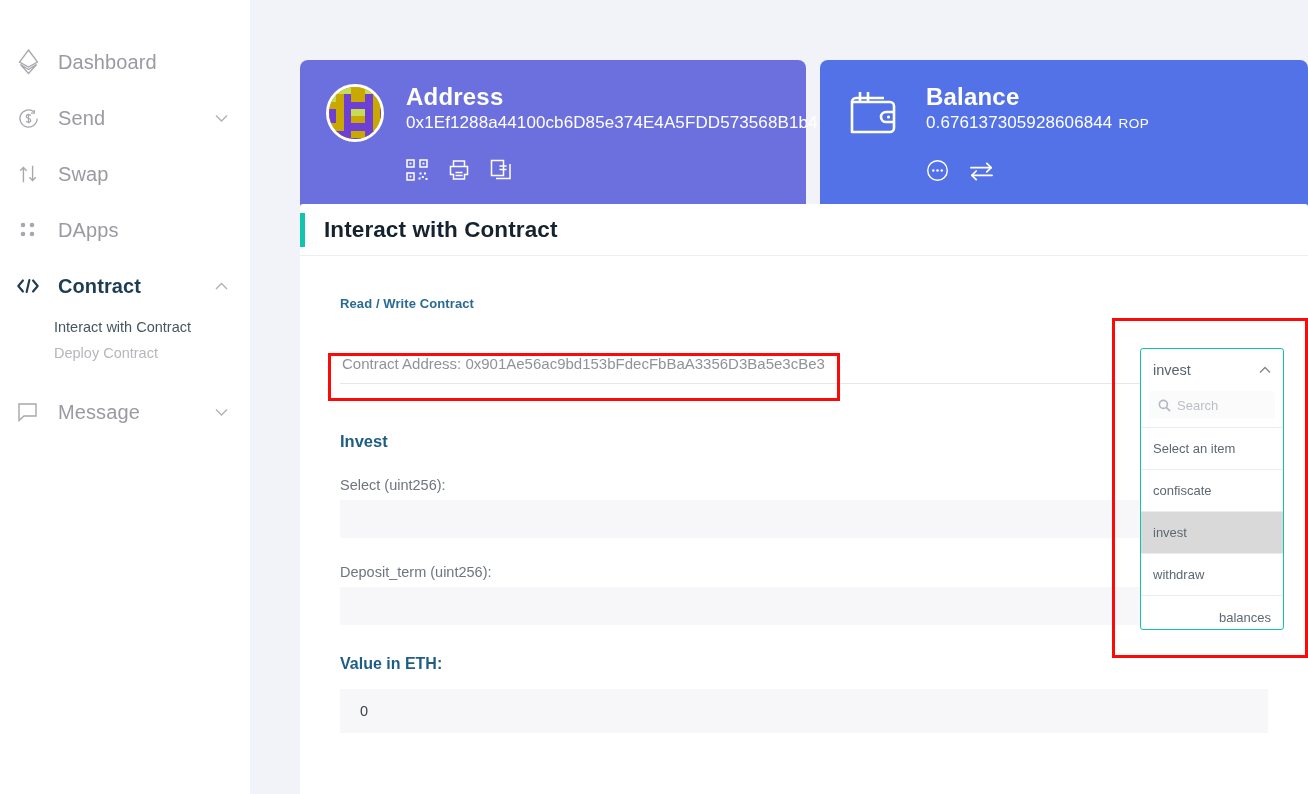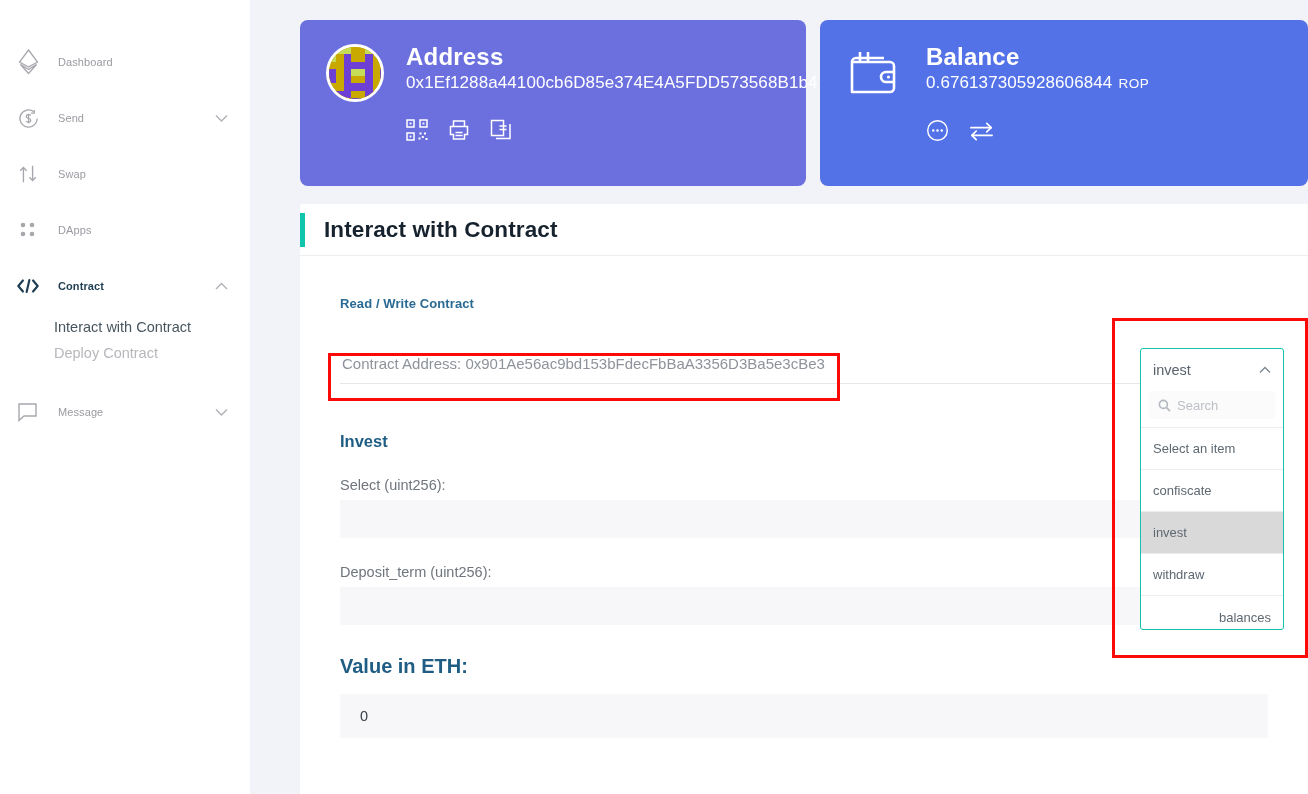--- a/index.html
+++ b/index.html
@@ -24,21 +24,21 @@
     padding: 0 22px 0 10px;
     cursor: pointer;
     position: relative;
   }
   .nav-icon {
     width: 36px; min-width: 36px;
     display: flex; align-items: center; justify-content: center;
     color: #a7a7ad;
   }
   .nav-label {
-    font-size: 11px;
+    font-size: 20px;
     color: #9a9aa1;
     letter-spacing: .1px;
     flex: 1;
     padding-left: 12px;
   }
   .nav-item.active .nav-label { color: #1d3d52; font-weight: 600; }
   .nav-item.active .nav-icon { color: #1d3d52; }
   .chev {
     width: 14px; height: 14px; color: #b0b0b6;
     display: flex; align-items: center; justify-content: center;
@@ -55,20 +55,21 @@
   
   .main {
     position: absolute; left: 250px; top: 0;
     width: 1058px; height: 794px;
     background: #f2f3f9;
     overflow: hidden;
   }
   .cards {
     display: flex; gap: 14px;
     padding: 20px 0 0 50px;
+    margin-top: 40px;
   }
   .card {
     border-radius: 8px;
     height: 166px;
     padding: 22px 26px;
     display: flex; gap: 22px;
     color: #ffffff;
     position: relative;
   }
   .card.address { width: 506px; background: #6c70de; }
@@ -154,21 +155,21 @@
     background: #f7f7f9;
     border: none; outline: none;
     border-radius: 2px;
     padding: 0 14px;
     font-family: "Liberation Sans", sans-serif;
     font-size: 14.5px;
     color: #3b4149;
   }
   .value-label {
     margin-top: 30px;
-    font-size: 20px; font-weight: 700; color: #1f5d84;
+    font-size: 16px; font-weight: 700; color: #1f5d84;
   }
   .value-input {
     margin-top: 16px;
     width: 100%; height: 44px;
     background: #f7f7f9;
     border: none; outline: none;
     padding: 0 20px;
     font-family: "Liberation Sans", sans-serif;
     font-size: 14.5px;
     color: #3b4149;

